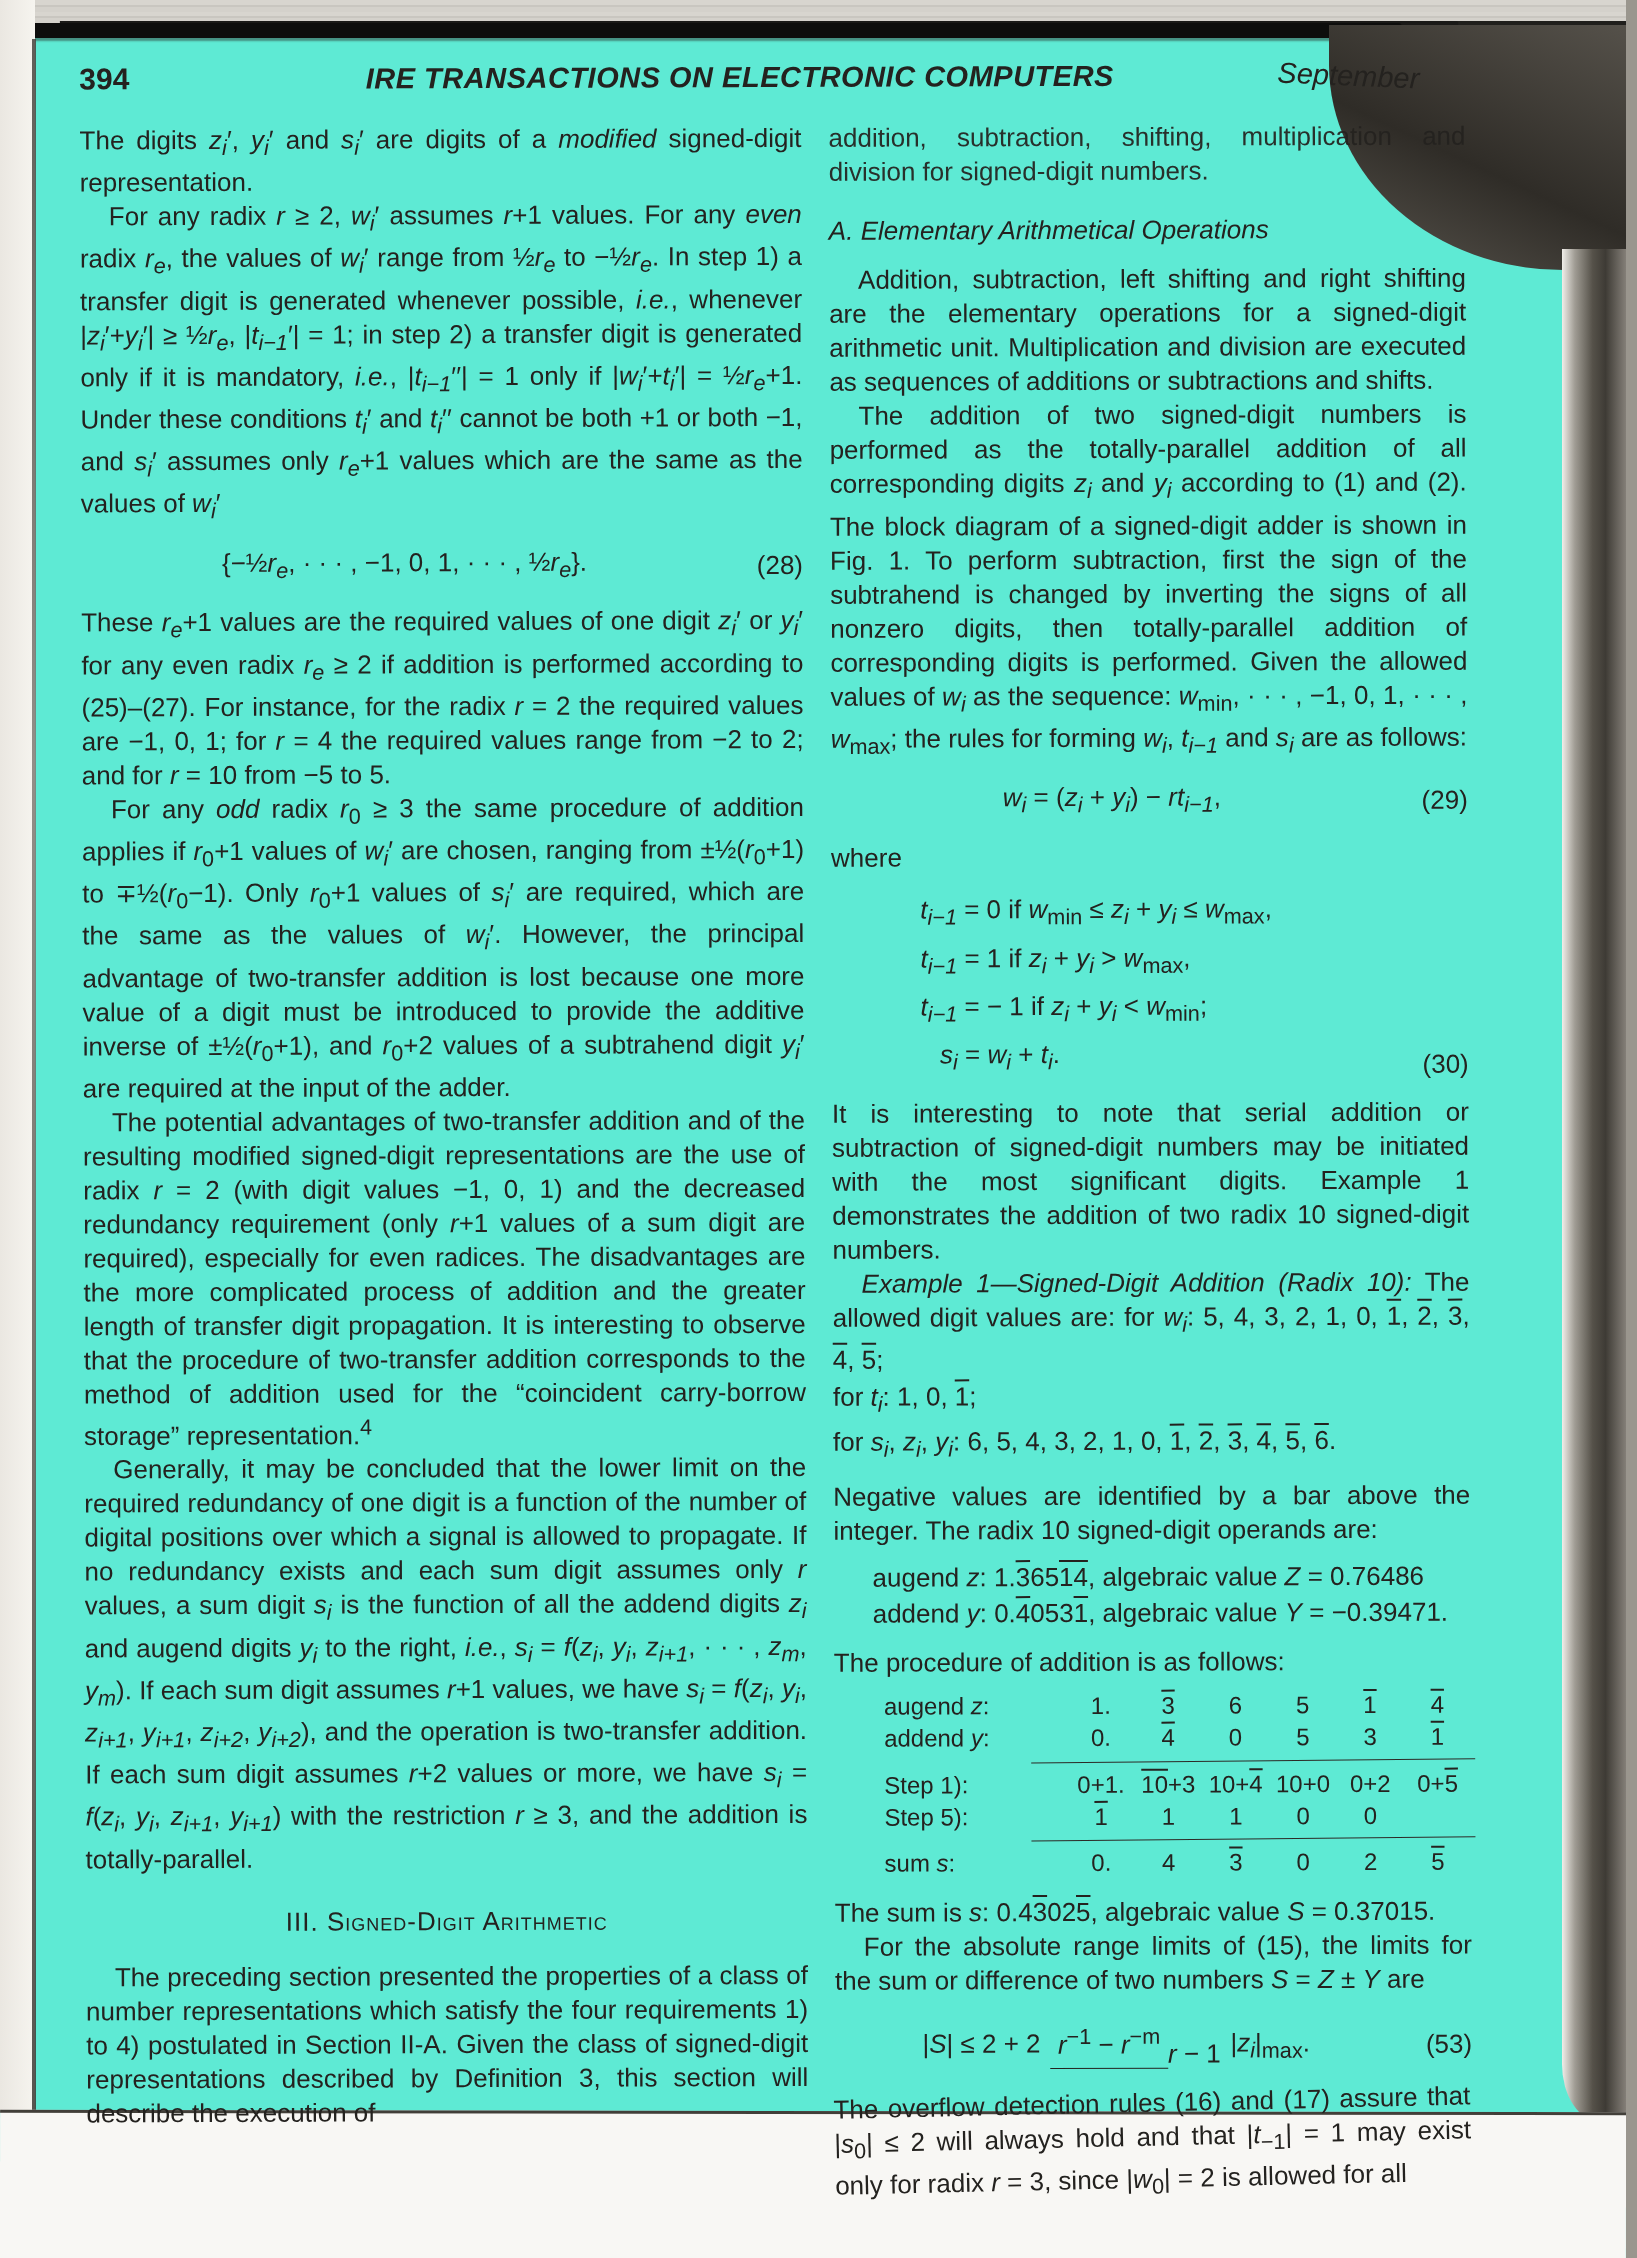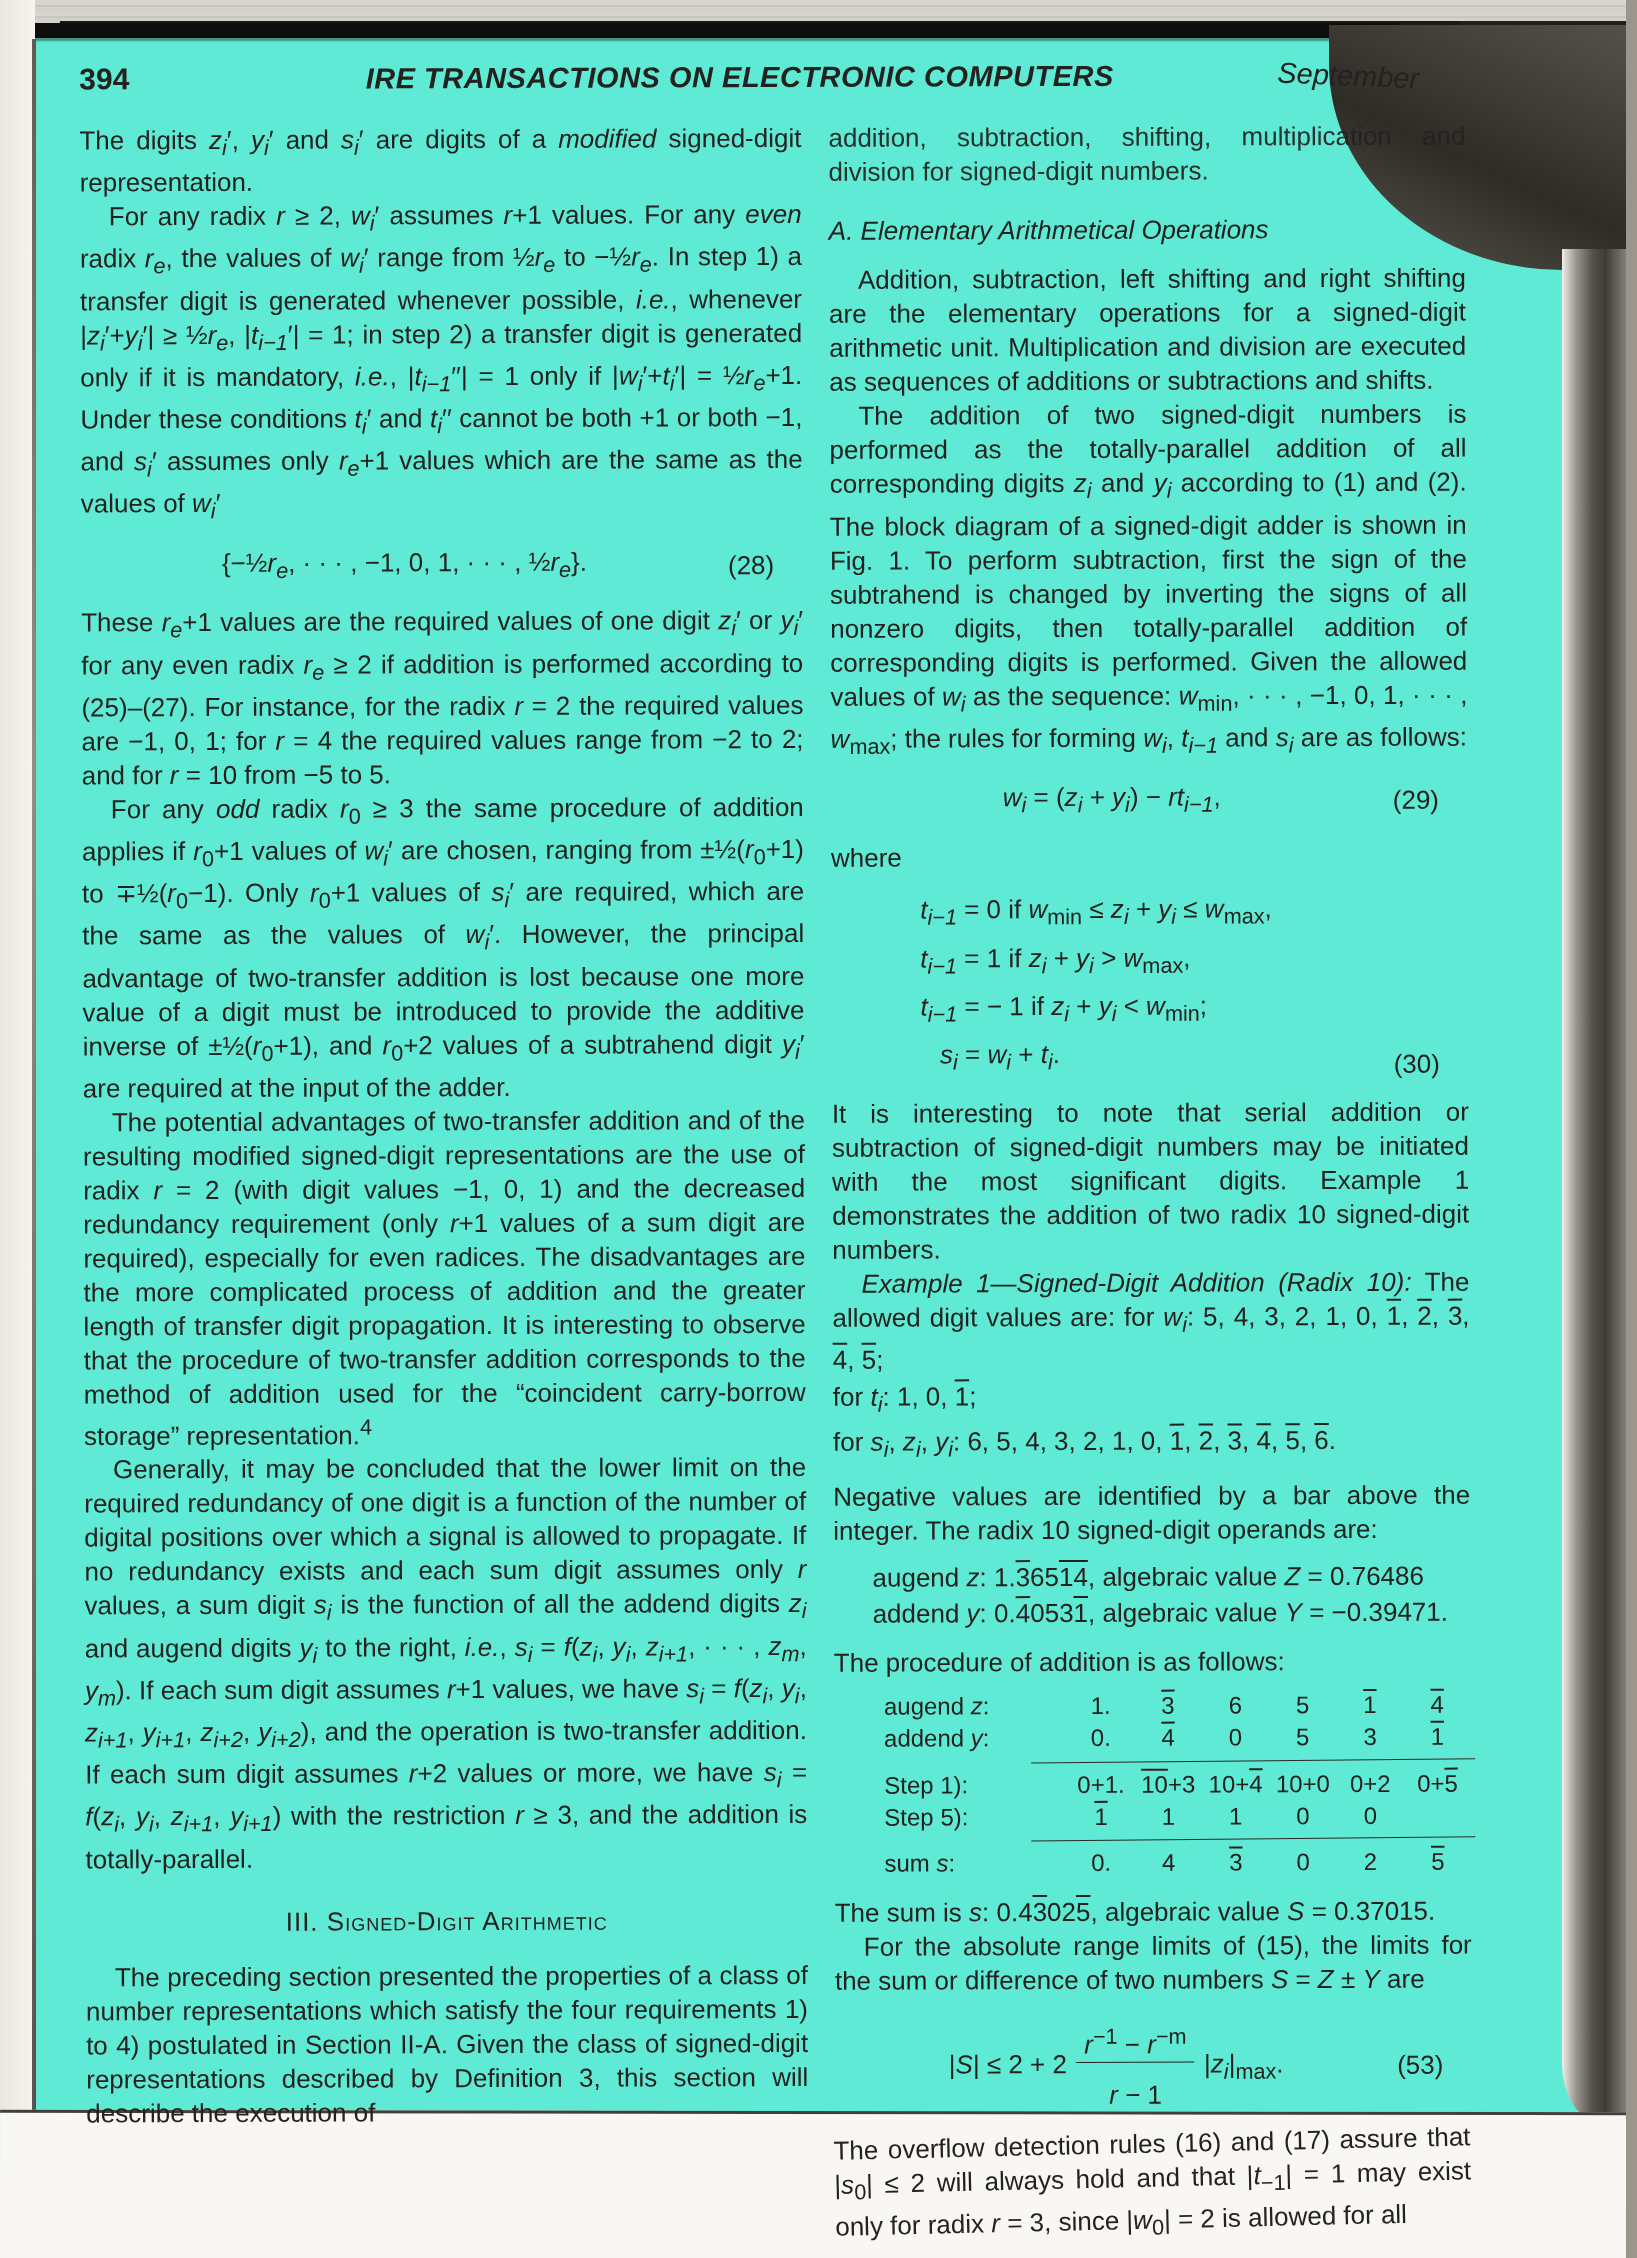--- a/index.html
+++ b/index.html
@@ -37,37 +37,37 @@
   .col-left  { width:722px; }
   .col-right { width:637px; }
   p { margin:0; text-align:justify; }
   p.ind { text-indent:29px; }
   .sec-head { margin:29px 0 21px; text-align:center; font-variant:small-caps; letter-spacing:1px; font-size:26px; font-weight:normal; }
   .subsec-head { margin:25px 0 15.4px; font-style:italic; font-size:26px; font-weight:normal; text-align:left; }
   .ov { text-decoration:overline; }
   
   .eq { display:flex; align-items:center; margin:17.4px 0; }
   .eqbody { flex:1; text-align:center; }
-  .eqnum { width:75px; }
+  .eqnum { width:75px; text-align:right; }
   .eqgroup { display:flex; align-items:flex-end; margin:15.4px 0 13.5px; }
   .eqlines { flex:1; padding-left:89px; line-height:41px; }
   .eqlines .shift { padding-left:19.3px; }
   .where { margin:3.9px 0; }
   .exline { margin:2.9px 0; text-align:left; }
   .spaced { margin-top:13.5px; }
   .operands { margin:11.6px 0 11.6px 39px; line-height:36px; }
   
   .tbl { margin:11.6px 0 15.4px 44px; font-size:24px; }
   .trow { display:flex; line-height:32px; }
   .tlabel { width:185px;margin-left:6px; }
   .tcell { width:68px; text-align:center; }
   .trule { border-top:1.9px solid #2c2a26; margin:6.8px 0 6.8px 153px; width:444px; transform:rotate(-.35deg); }
   .sumrow { margin-top:3.9px; }
   
-  .frac { display:inline-flex; flex-direction:column; vertical-align:middle; text-align:center; margin:0 9.7px; line-height:29px;align-items:center; }
+  .frac { display:inline-flex; flex-direction:row; vertical-align:middle; text-align:center; margin:0 9.7px; line-height:29px; }
   .fnum { padding:0 7.7px 2.9px; border-bottom:1.9px solid #24221f; }
   .fden { padding-top:18px; }
   .eq.big { margin:25px 0 23px; }
   .tilt { transform:rotate(-1.1deg); transform-origin:left bottom; }
   .fade { opacity:.93; }
 </style>
 </head>
 <body>
 
 <div class="scan">

